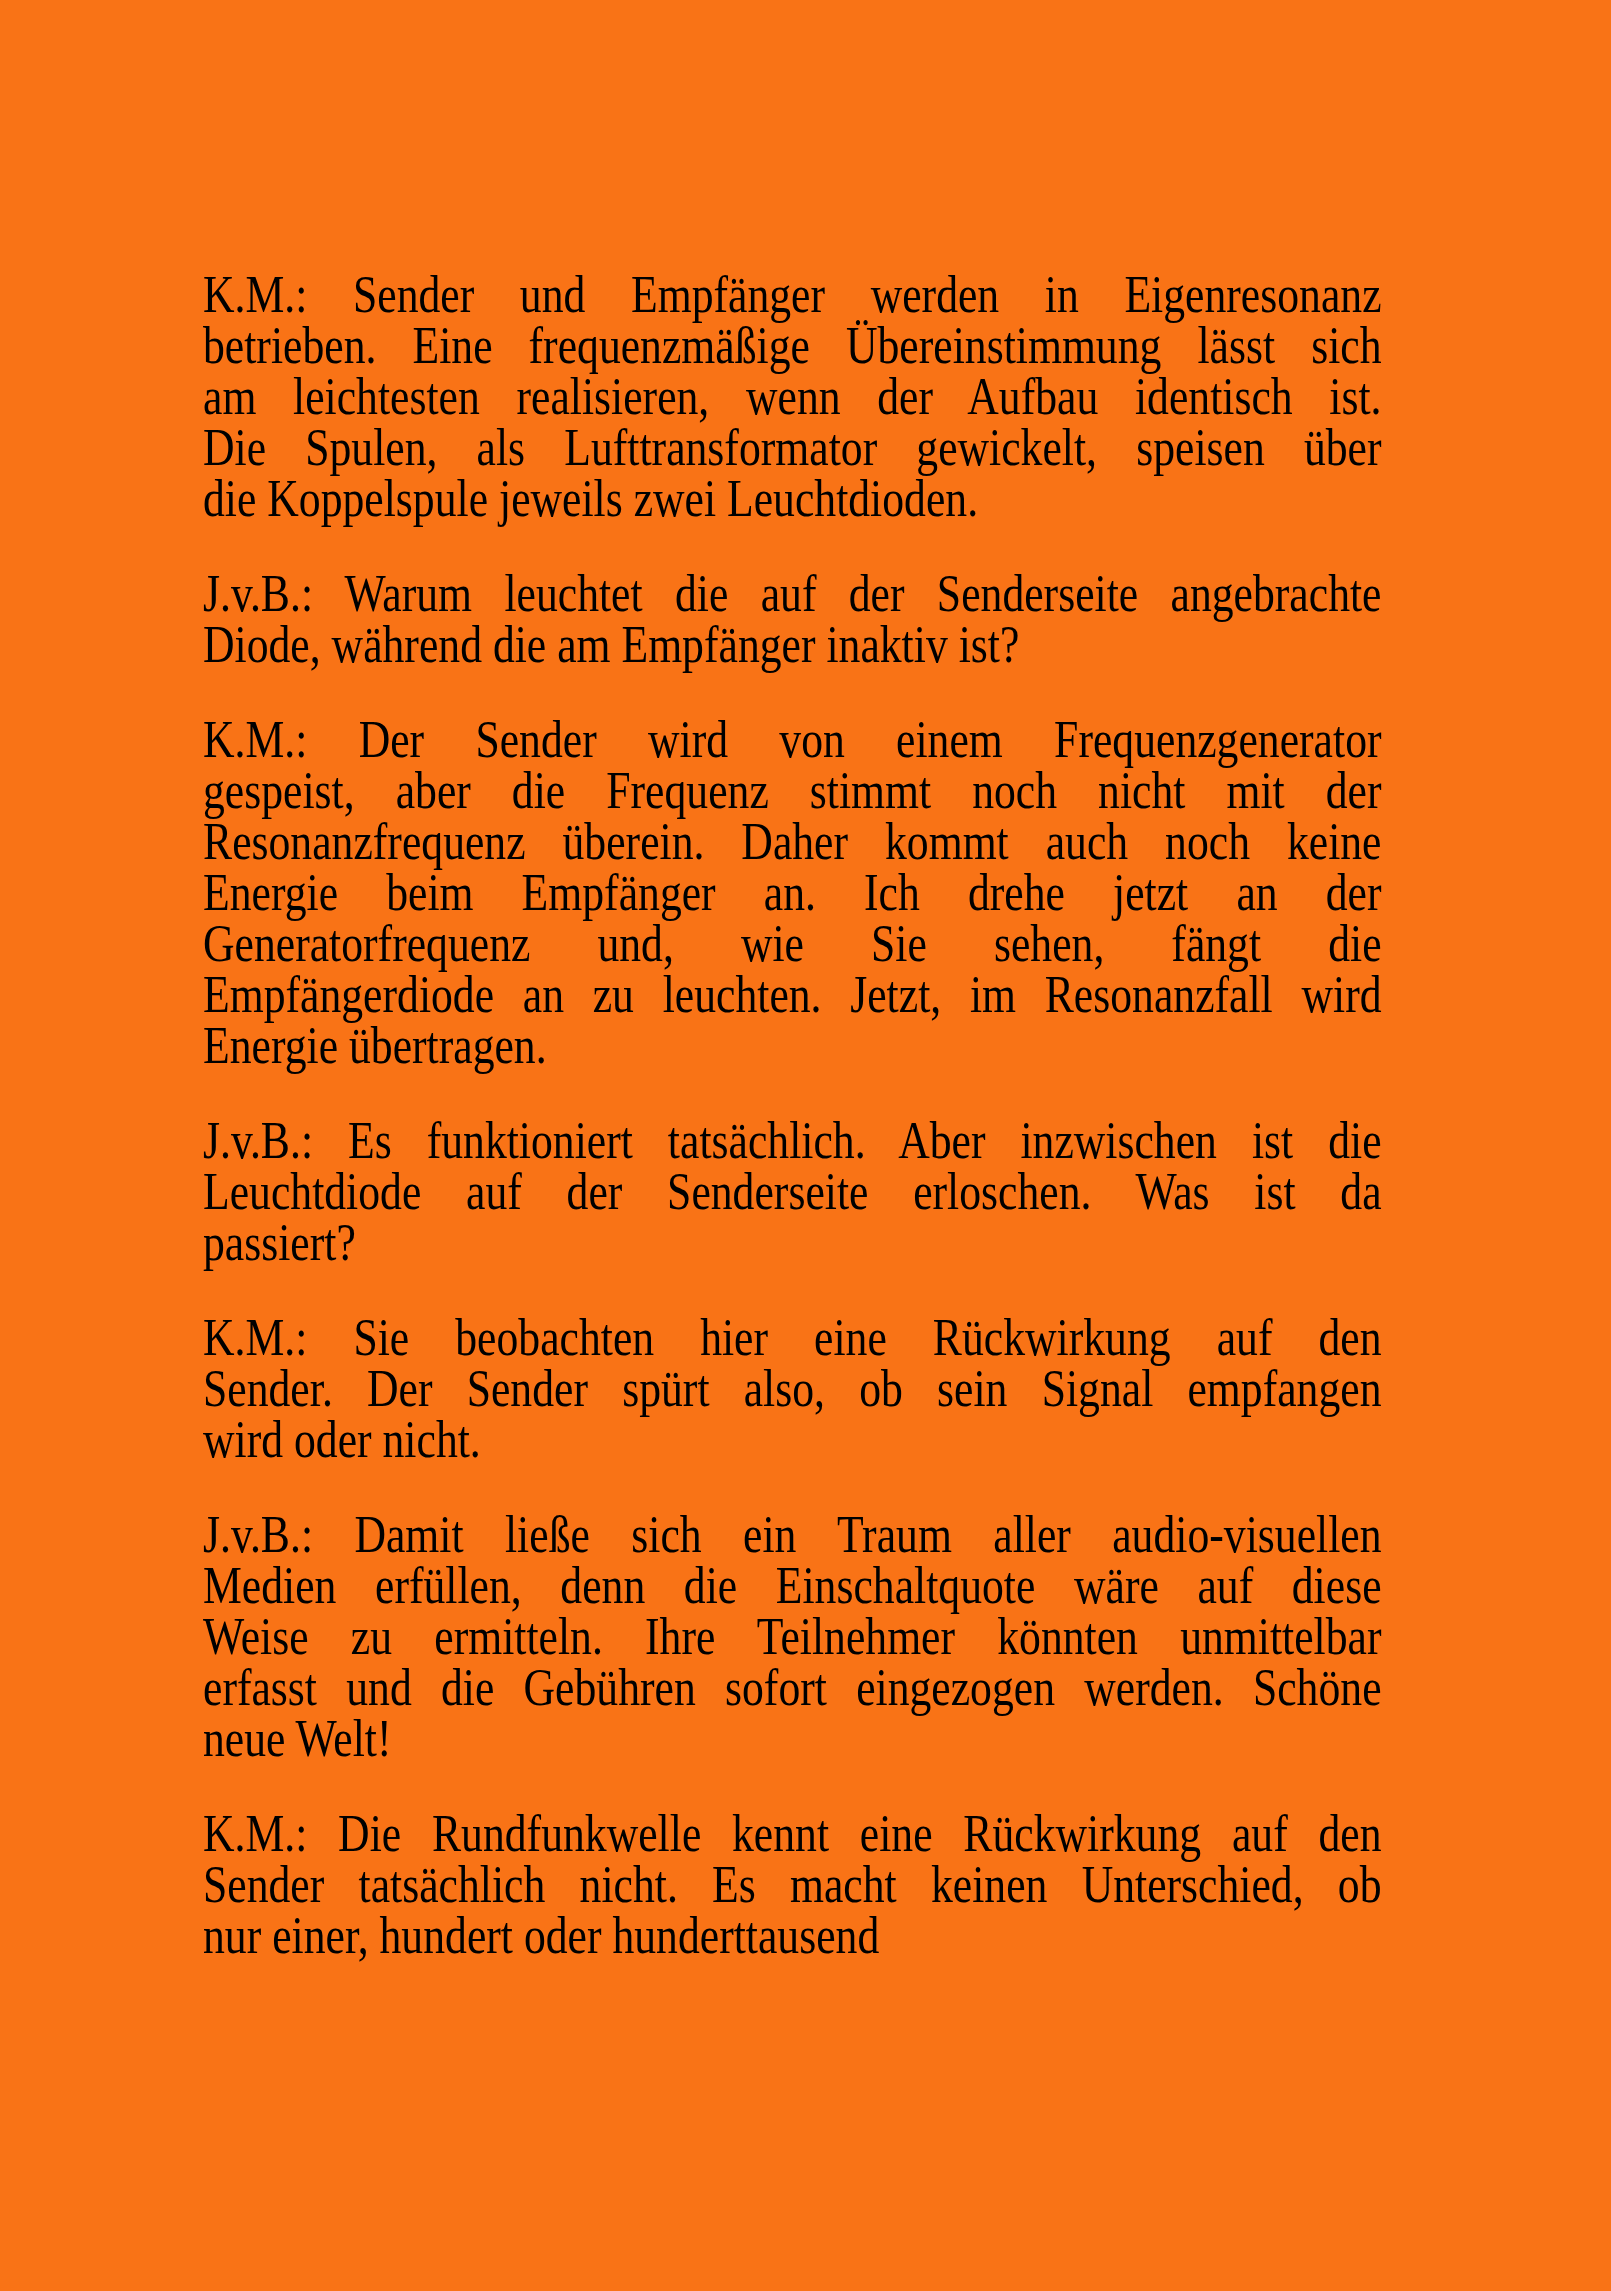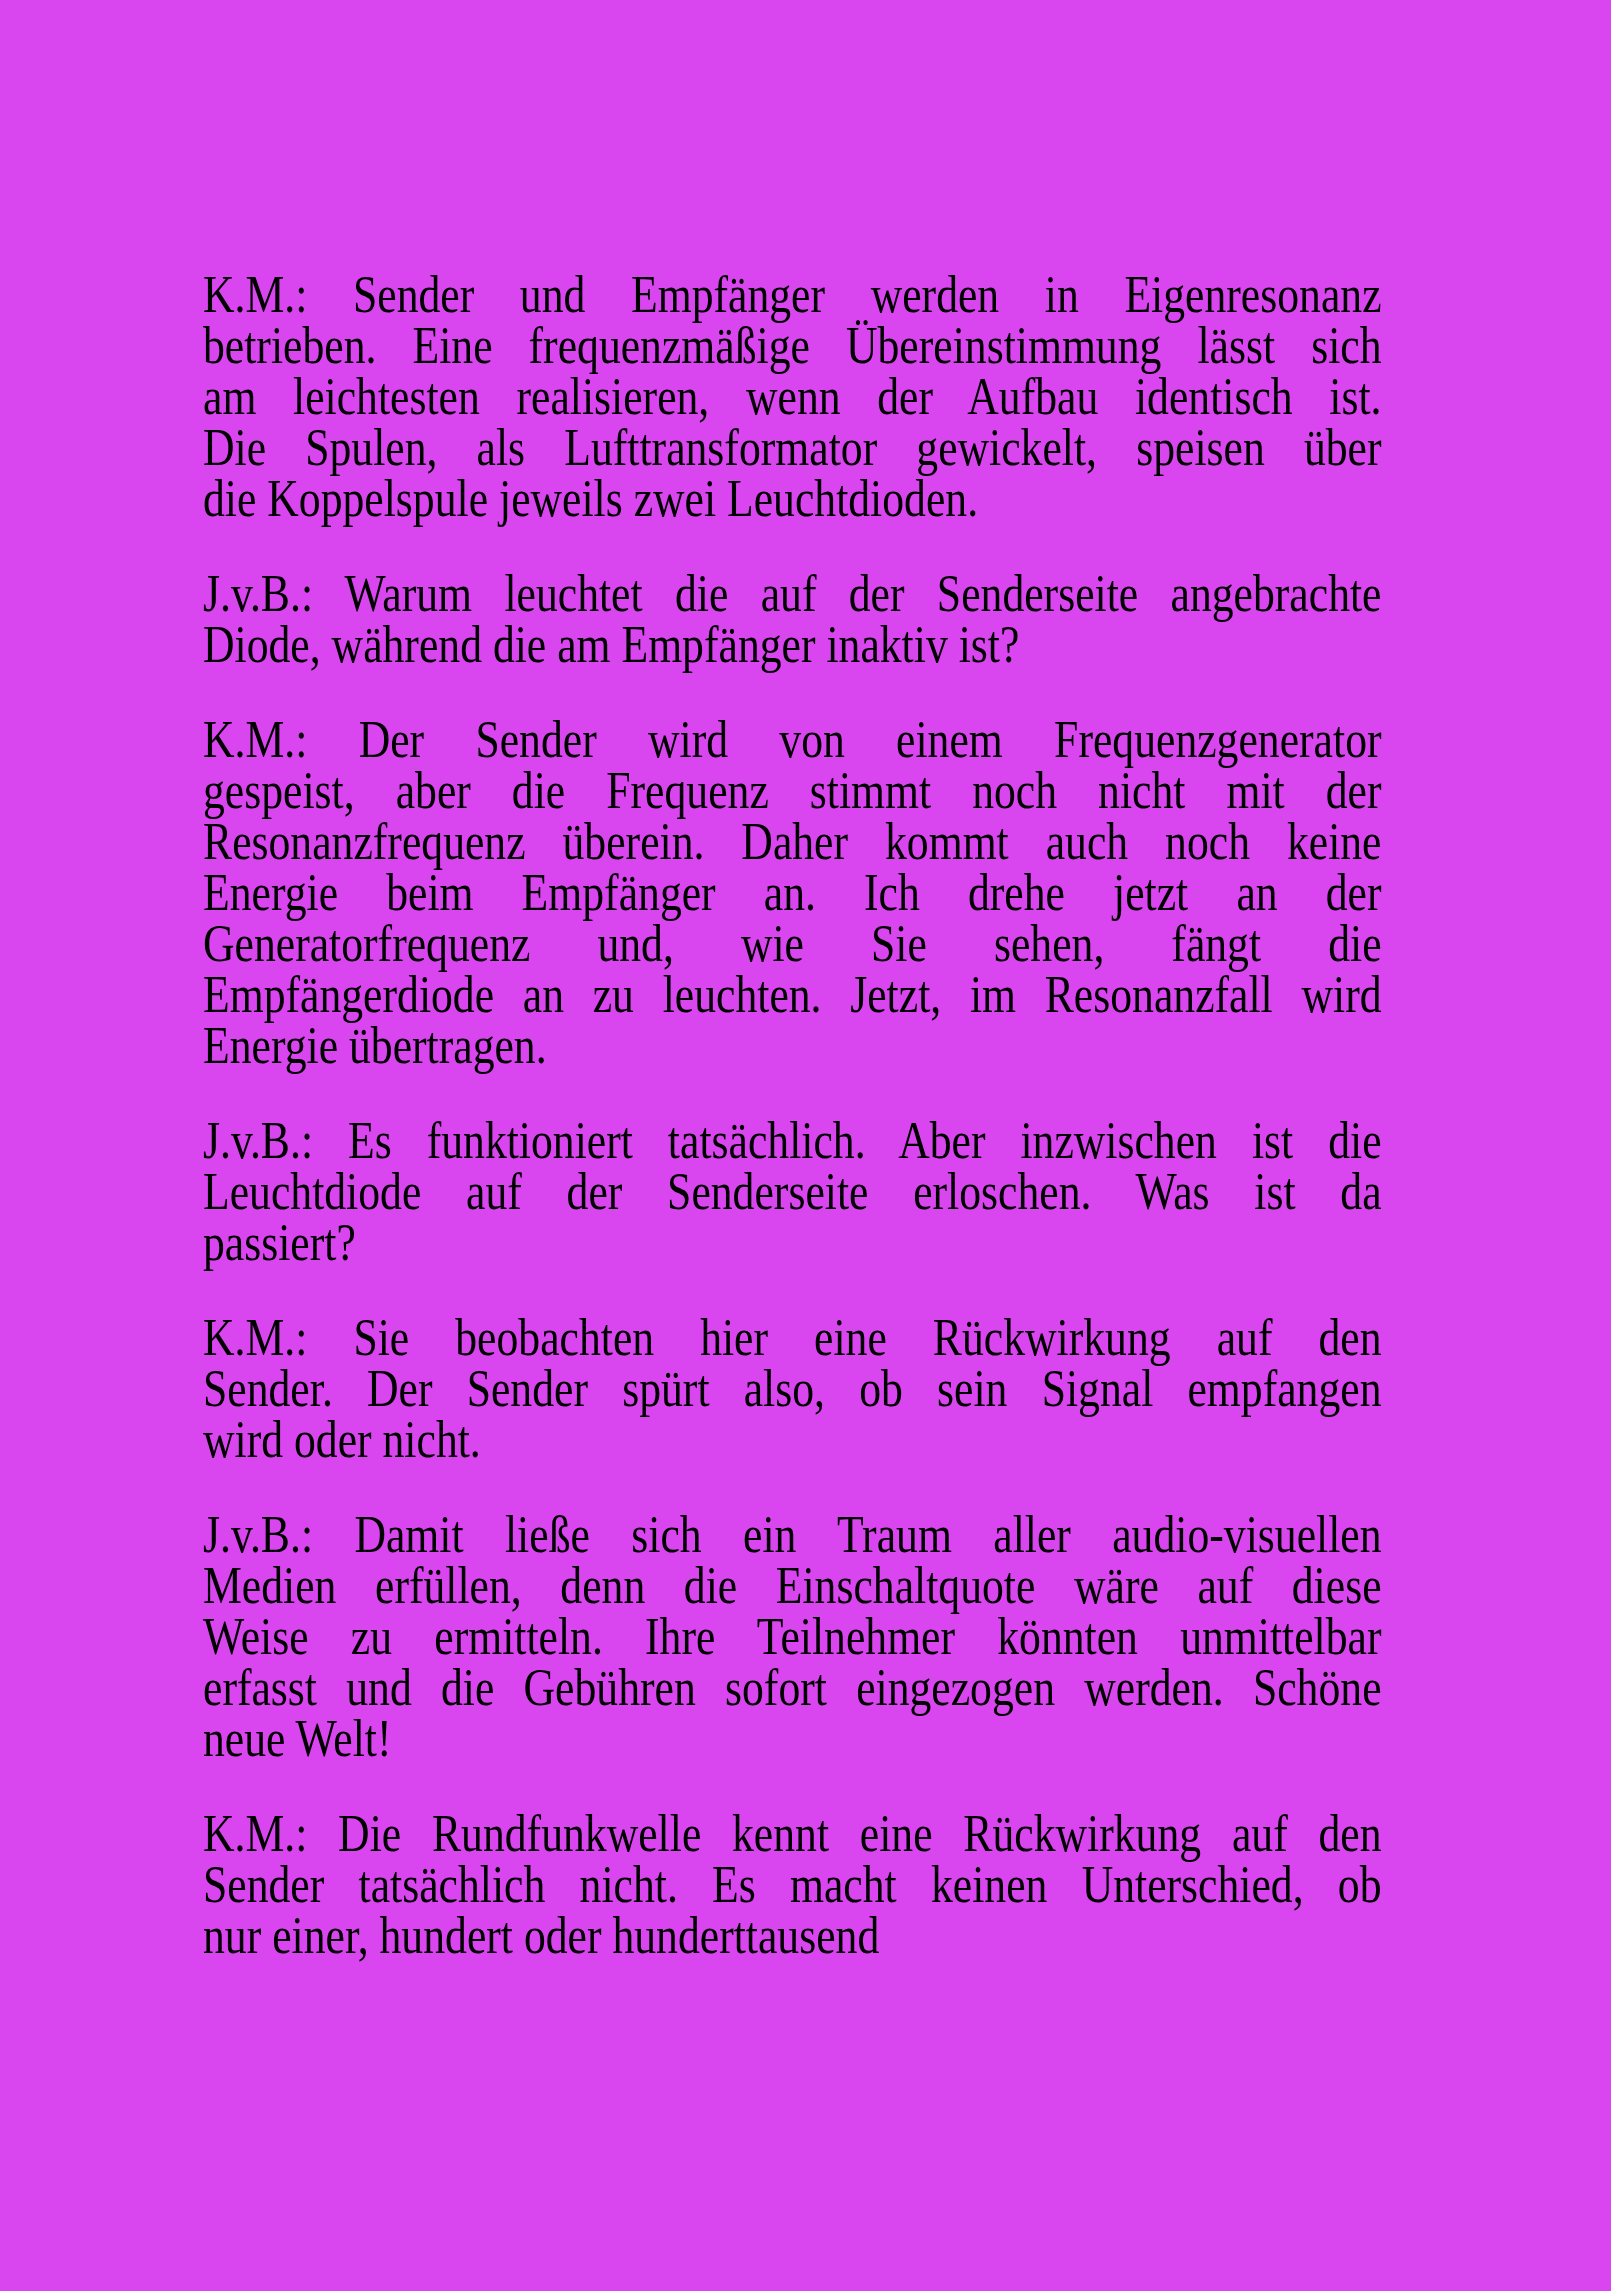--- a/index.html
+++ b/index.html
@@ -12,21 +12,21 @@
     height: 2292px;
     position: relative;
     overflow: hidden;
     font-family: "Liberation Serif", "DejaVu Serif", serif;
   }
   .page {
     position: absolute;
     left: 0; top: 0;
     width: 1611px;
     height: 2292px;
-    background: #d946ef;
+    background: #f97316;
   }
   .text-block {
     position: absolute;
     left: 203px;
     top: 269px;
     width: 1403px;           
     transform: scaleX(0.84); 
     transform-origin: 0 0;
     font-size: 52px;
     line-height: 51px;

